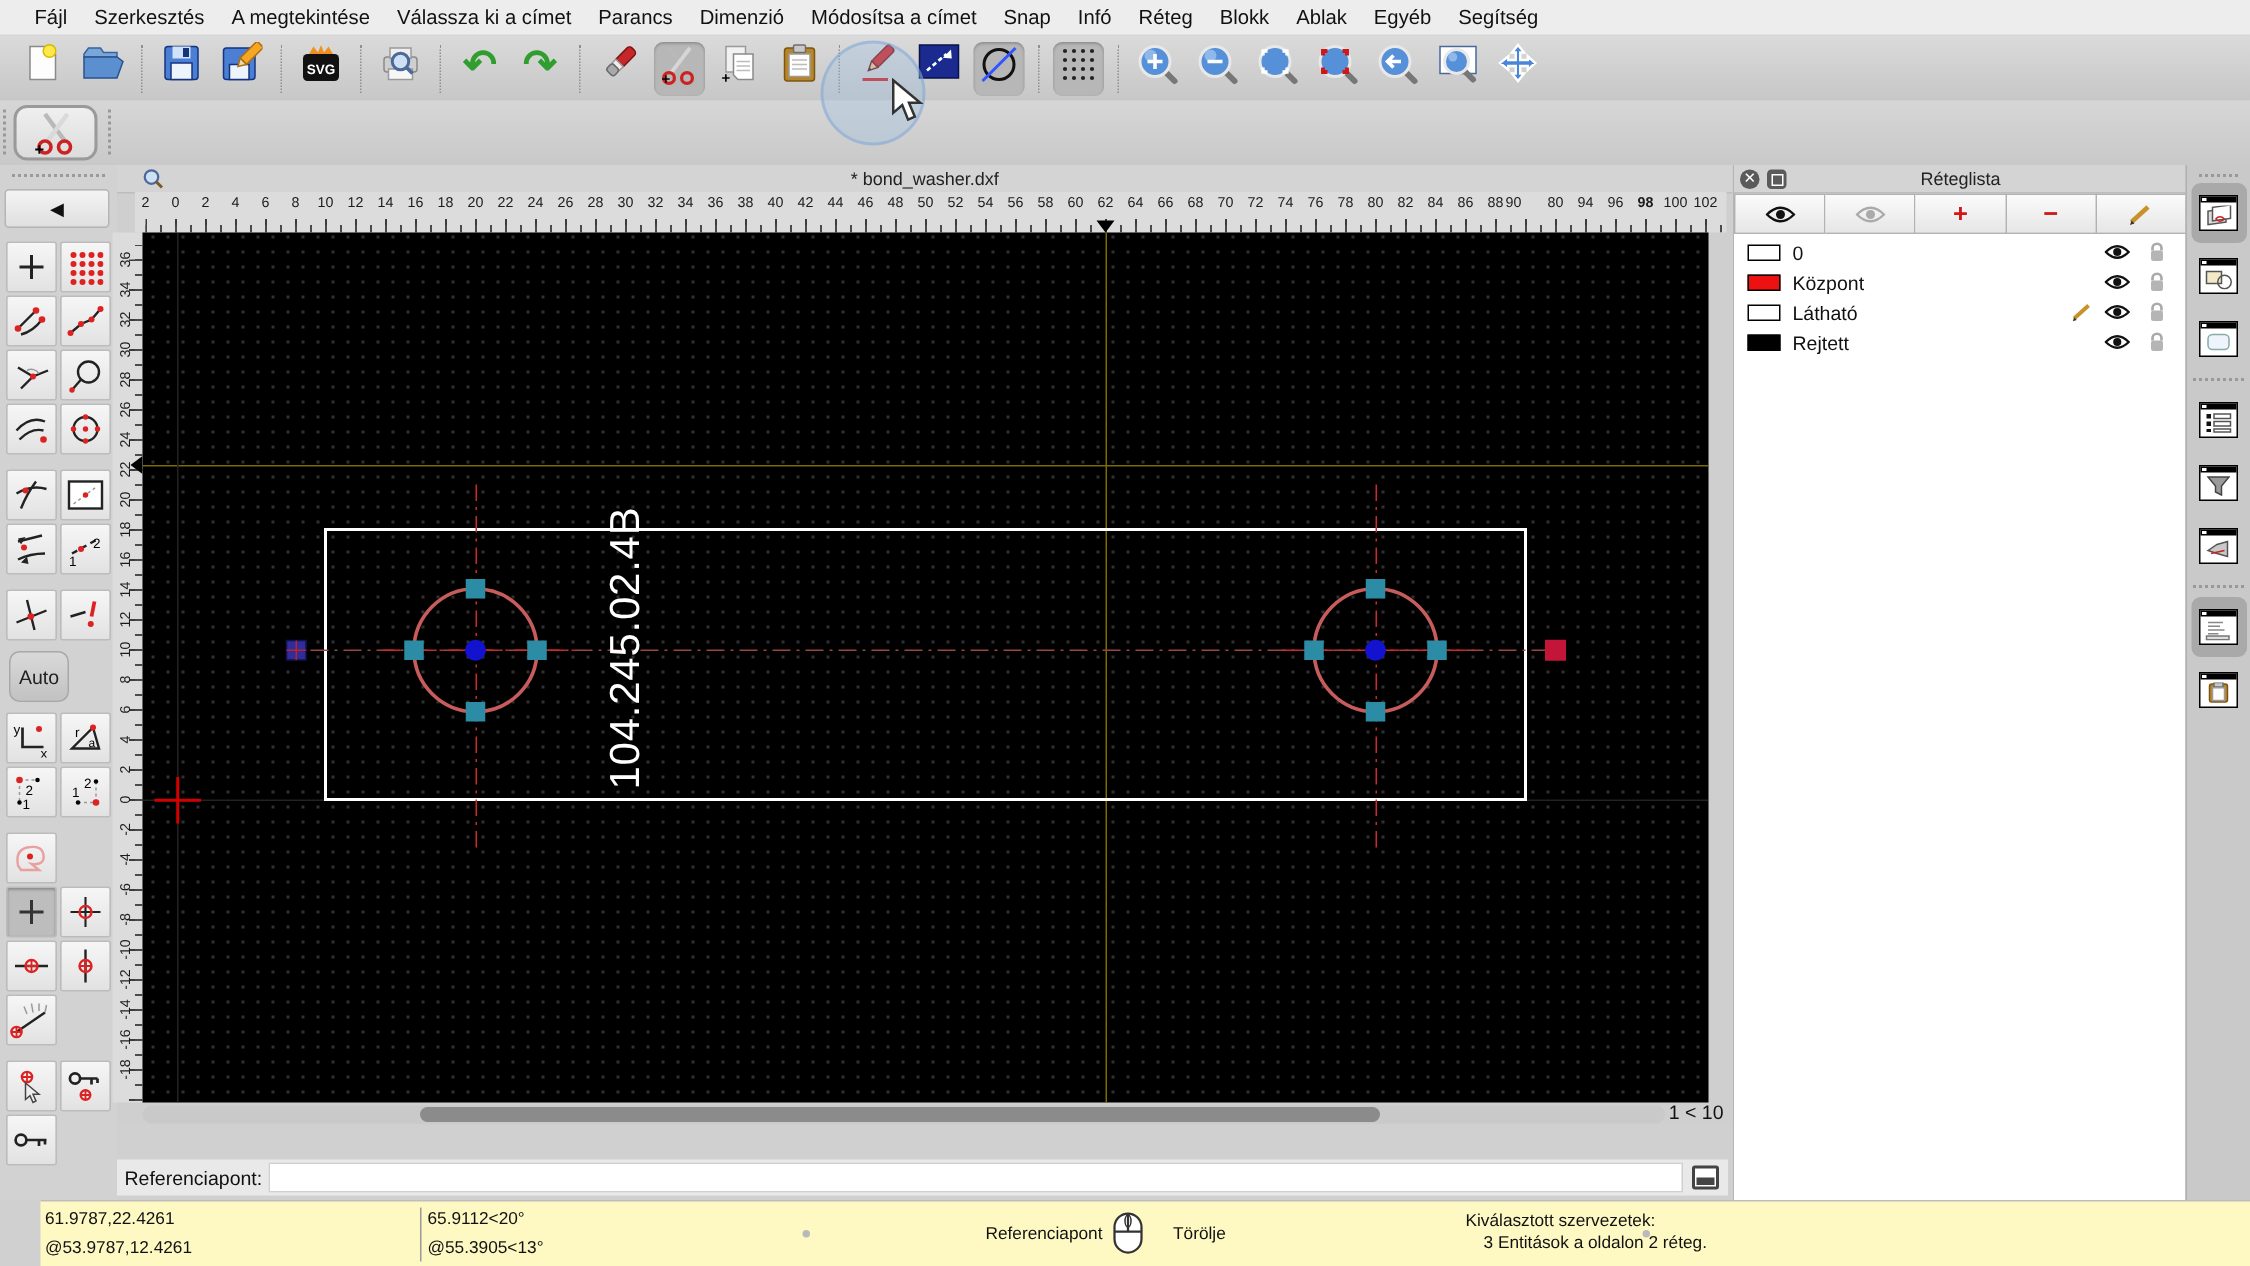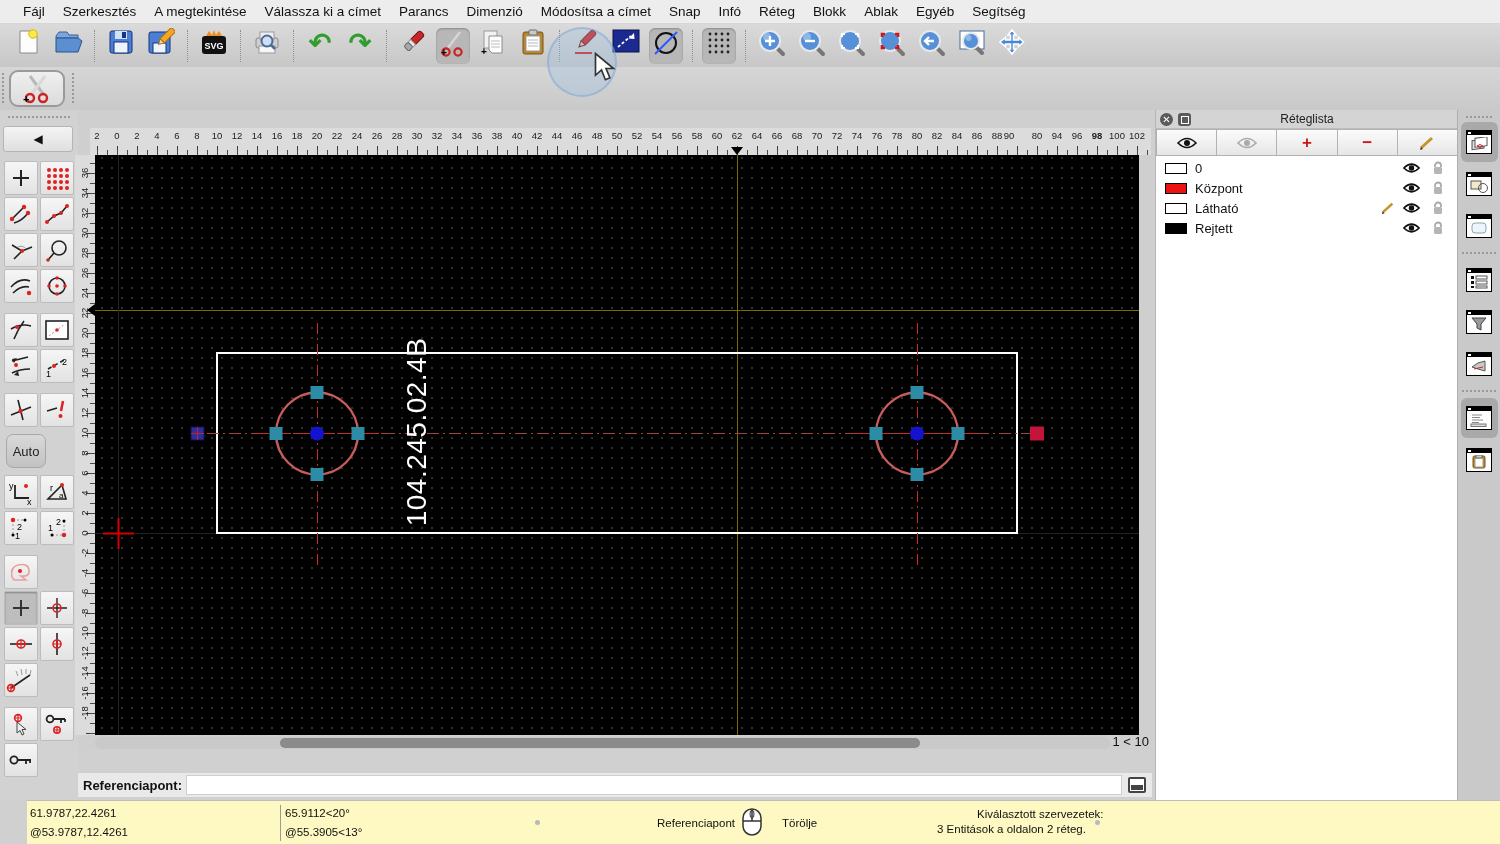--- a/index.html
+++ b/index.html
@@ -79,21 +79,21 @@
   #hscroll{position:absolute;left:17px;top:627px;width:1015px;height:12px;background:#c9c9c9;border-radius:6px;}
   #hscroll-thumb{position:absolute;left:185px;top:1px;width:640px;height:10px;background:#8b8b8b;border-radius:5px;}
   #grid-indicator{position:absolute;right:6px;top:624px;font-size:13px;color:#111;}
 
   
   #cmd1{position:absolute;left:0px;top:642px;width:1074px;height:21px;background:#fff;border:1px solid #c5c5c5;
     font-size:13px;line-height:19px;padding-left:5px;}
   #cmd1 .p1{color:#1c1ccc;font-style:italic;}
   #cmd1 .p2{color:#1c1ccc;margin-left:5px;}
   #cmd2{position:absolute;left:0px;top:663px;width:1074px;height:24px;background:#e9e9e9;display:flex;align-items:center;}
-  #cmd2 .lbl{font-size:13px;color:#111;padding:0 4px 0 5px;font-weight:bold;}
+  #cmd2 .lbl{font-size:13px;color:#111;padding:0 4px 0 5px;}
   #cmd2 input{flex:1;height:20px;border:1px solid #cfcfcf;background:#fff;font-size:13px;padding:0 4px;}
   #kbd-toggle{width:18px;height:16px;border:2px solid #444;border-radius:2px;margin:0 6px 0 6px;background:#fff;position:relative;}
   #kbd-toggle::after{content:'';position:absolute;left:1px;right:1px;bottom:1px;height:5px;background:#444;}
 
   
   #layer-panel{position:absolute;left:1155px;top:110px;width:302px;height:690px;background:#fff;border-left:1px solid #b5b5b5;}
   #lp-head{position:absolute;left:0;top:0;width:302px;height:19px;background:#d4d4d4;border-bottom:1px solid #bdbdbd;}
   #lp-title{position:absolute;left:0;top:2px;width:302px;text-align:center;font-size:12px;color:#222;}
   .lp-close{position:absolute;left:4px;top:3px;width:13px;height:13px;border-radius:50%;background:#5a5a5a;
     color:#fff;font-size:10px;line-height:13px;text-align:center;}
@@ -123,21 +123,21 @@
   .win-inner{position:absolute;left:2px;top:6px;right:2px;bottom:2px;display:flex;align-items:center;justify-content:center;}
 
   
   #statusbar{position:absolute;left:0;top:800px;width:1500px;height:44px;background:#fef9c3;border-top:1px solid #bdbdbd;font-size:11.5px;color:#111;margin-left:27px;}
   #coords-abs{position:absolute;left:3px;top:6px;} #coords-rel{position:absolute;left:3px;top:25px;}
   #status-vsep{position:absolute;left:253px;top:4px;height:36px;border-left:1px solid #9a9a9a;}
   #polar-abs{position:absolute;left:258px;top:6px;} #polar-rel{position:absolute;left:258px;top:25px;}
   #hint-left{position:absolute;left:630px;top:16px;} 
   #hint-right{position:absolute;left:755px;top:16px;}
   #mouse-ico{position:absolute;left:714px;top:6px;}
-  #sel-1{position:absolute;left:950px;top:7px;} #sel-2{position:absolute;left:910px;top:22px;}
+  #sel-1{position:absolute;left:950px;top:7px;} #sel-2{position:absolute;left:962px;top:22px;}
   .faintdot{position:absolute;width:5px;height:5px;border-radius:50%;background:#b9b9b9;top:19px;}
 
   svg{display:block;}
 </style>
 </head>
 <body>
 
 <div id="app">
 
   <div id="menubar">
@@ -729,20 +729,29 @@
             <svg width="26" height="20">
               <circle cx="6" cy="10" r="3.6" fill="none" stroke="#222" stroke-width="1.8"></circle>
               <path d="M10 10h13M18 10v4M22 10v3" stroke="#222" stroke-width="1.8"></path>
             </svg>
           </span>
         </button>
     </div>
   </div>
 
   <div id="mdi">
+    <div id="doc-titlebar">
+      <span id="doc-icon">
+          <svg width="14" height="14" viewBox="0 0 14 14">
+            <circle cx="6" cy="6" r="4.5" fill="#cfe0f4" stroke="#4a6a9a" stroke-width="1.5"></circle>
+            <line x1="9" y1="9" x2="13" y2="13" stroke="#7a5a2a" stroke-width="2"></line>
+          </svg>
+        </span>
+      <div id="doc-title">* bond_washer.dxf</div>
+    </div>
 
     <div id="hruler">
       <div id="hruler-labels">
           <span style="left: 7px;">2</span>
           <span style="left: 27px;">0</span>
           <span style="left: 47px;">2</span>
           <span style="left: 67px;">4</span>
           <span style="left: 87px;">6</span>
           <span style="left: 107px;">8</span>
           <span style="left: 127px;">10</span>

